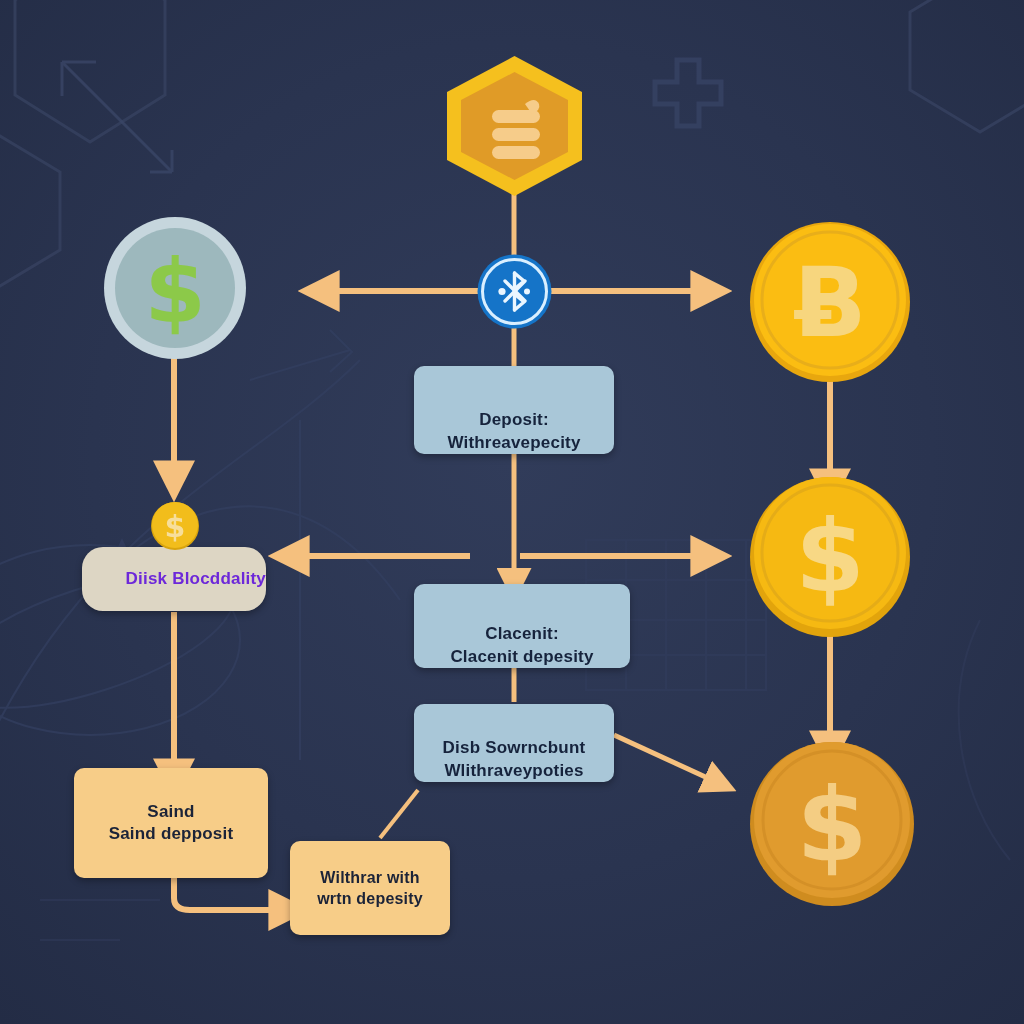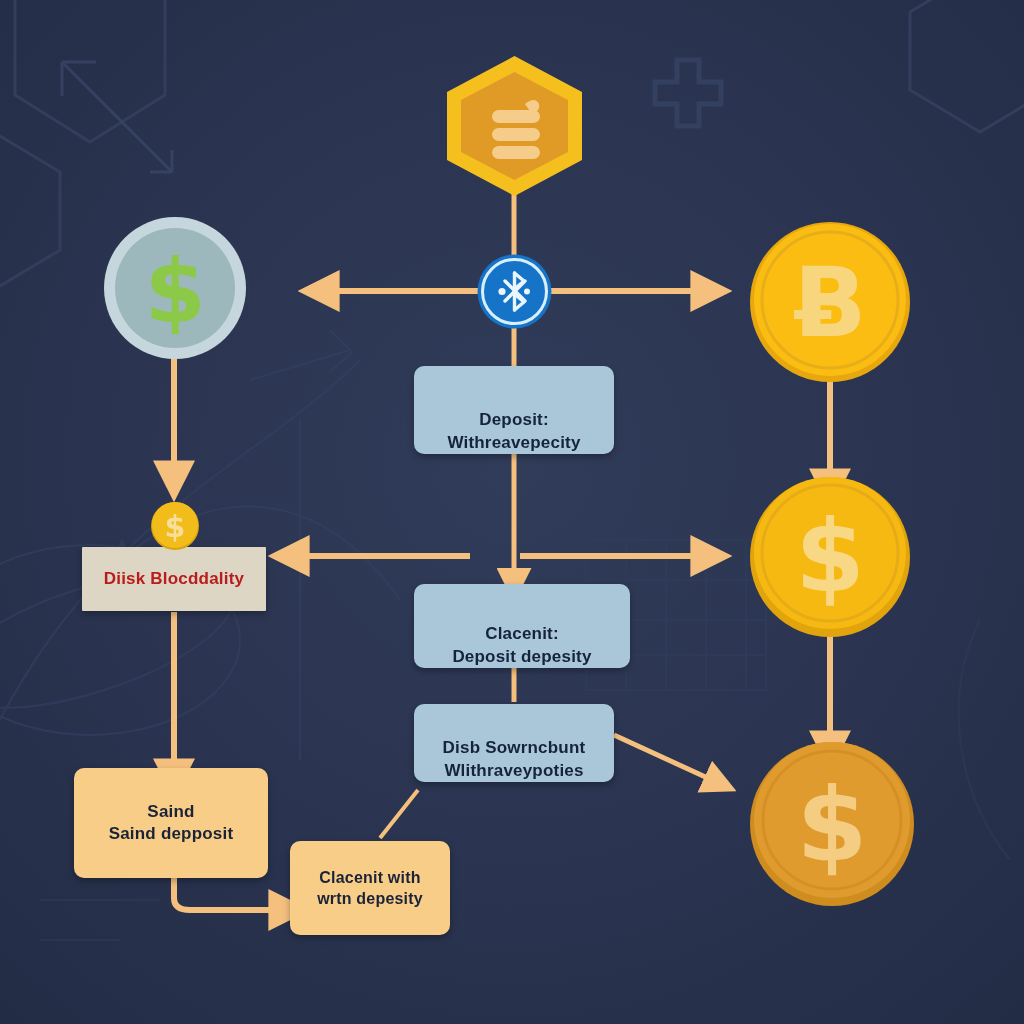--- a/index.html
+++ b/index.html
@@ -27,24 +27,25 @@
   .box-blue{
     background:#a9c7d8;
     color:#16233c;
     border-radius:10px;
     font-size:17px;font-weight:700;
     box-shadow:0 3px 7px rgba(0,0,0,.30);
     justify-content:flex-end;
   }
   .box-tan{
     background:#ddd6c4;
-    color:#b91c1c;
-    border-radius:1px;
+    color:#6d28d9;
+    border-radius:21px;
     font-size:17px;font-weight:700;
     box-shadow:0 3px 7px rgba(0,0,0,.30);
+    align-items:flex-end;
   }
   .box-amber{
     background:#f7cd88;
     color:#1b2338;
     border-radius:10px;
     font-size:17px;font-weight:700;
     box-shadow:0 3px 7px rgba(0,0,0,.30);
   }
   .node .ln{display:block;white-space:nowrap;}
 
@@ -207,35 +208,35 @@
     </svg>
   </div>
 
   <div class="node box-blue" style="left:414px;top:366px;width:200px;height:88px;">
     <span class="ln">Deposit:</span>
     <span class="ln">Withreavepecity</span>
   </div>
 
   <div class="node box-blue" style="left:414px;top:584px;width:216px;height:84px;">
     <span class="ln">Clacenit:</span>
-    <span class="ln">Deposit depesity</span>
+    <span class="ln">Clacenit depesity</span>
   </div>
 
   <div class="node box-blue" style="left:414px;top:704px;width:200px;height:78px;">
     <span class="ln">Disb Sowrncbunt</span>
     <span class="ln">Wlithraveypoties</span>
   </div>
 
   <div class="node box-tan" style="left:82px;top:547px;width:184px;height:64px;">
     <span class="ln">Diisk Blocddality</span>
   </div>
 
   <div class="node box-amber" style="left:74px;top:768px;width:194px;height:110px;">
     <span class="ln">Saind</span>
     <span class="ln">Saind depposit</span>
   </div>
 
   <div class="node box-amber" style="left:290px;top:841px;width:160px;height:94px;font-size:16px;">
-    <span class="ln">Clacenit with</span>
+    <span class="ln">Wilthrar with</span>
     <span class="ln">wrtn depesity</span>
   </div>
 
 </div>
 
 </body></html>

